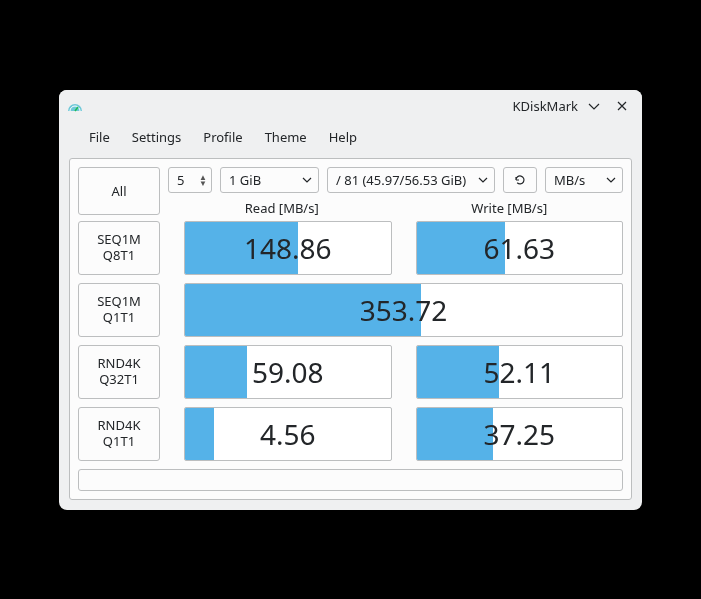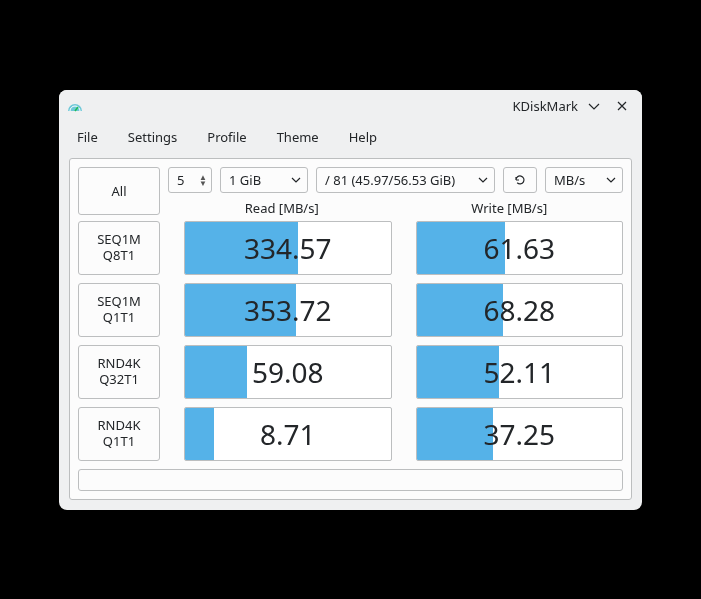--- a/index.html
+++ b/index.html
@@ -39,22 +39,23 @@
     color: #232629;
   }
   .titlebar .win-btn {
     width: 24px; height: 24px;
     display: flex; align-items: center; justify-content: center;
     cursor: pointer;
     margin-left: 4px;
   }
   .menubar {
     display: flex;
-    gap: 10px;
+    gap: 2px;
     padding: 2px 8px 4px 8px;
+    margin-left: 12px;
   }
   .menubar .menu-item {
     padding: 4px 10px;
     cursor: pointer;
     border-radius: 3px;
   }
   .content {
     background: #fcfcfc;
     margin: 4px 10px 10px 10px;
     border: 1px solid #bcbebf;
@@ -103,21 +104,21 @@
     border: 1px solid #bcbebf;
     border-radius: 3px;
     display: flex;
     align-items: center;
     padding: 0 6px 0 8px;
     background: #fcfcfc;
     font-size: 13px;
     cursor: pointer;
   }
   .combo .chev { margin-left: auto; padding-left:6px; }
-  .combo-size { width: 88px; }
+  .combo-size { width: 99px; }
   .combo-path { flex: 1; }
   .btn-sq {
     width: 34px;
     border: 1px solid #bcbebf;
     border-radius: 3px;
     background: #fcfcfc;
     display:flex; align-items:center; justify-content:center;
     cursor:pointer;
   }
   .combo-units { width: 78px; }
@@ -274,40 +275,36 @@
 
     <div class="tests">
 
     <div class="test-row">
           <div class="test-btn">
             <span>SEQ1M</span>
             <span>Q8T1</span>
           </div>
           <div class="result">
             <div class="bar" style="width: 55%;"></div>
-            <div class="val">334.57</div>
+            <div class="val">148.86</div>
           </div>
           <div class="result">
             <div class="bar" style="width: 43%;"></div>
             <div class="val">61.63</div>
           </div>
         </div>
         <div class="test-row">
           <div class="test-btn">
             <span>SEQ1M</span>
             <span>Q1T1</span>
           </div>
           <div class="result">
             <div class="bar" style="width: 54%;"></div>
             <div class="val">353.72</div>
           </div>
-          <div class="result">
-            <div class="bar" style="width: 42%;"></div>
-            <div class="val">68.28</div>
-          </div>
         </div>
         <div class="test-row">
           <div class="test-btn">
             <span>RND4K</span>
             <span>Q32T1</span>
           </div>
           <div class="result">
             <div class="bar" style="width: 30%;"></div>
             <div class="val">59.08</div>
           </div>
@@ -316,21 +313,21 @@
             <div class="val">52.11</div>
           </div>
         </div>
         <div class="test-row">
           <div class="test-btn">
             <span>RND4K</span>
             <span>Q1T1</span>
           </div>
           <div class="result">
             <div class="bar" style="width: 14%;"></div>
-            <div class="val">8.71</div>
+            <div class="val">4.56</div>
           </div>
           <div class="result">
             <div class="bar" style="width: 37%;"></div>
             <div class="val">37.25</div>
           </div>
         </div>
       </div>
 
     <div class="statusbar"></div>
 

